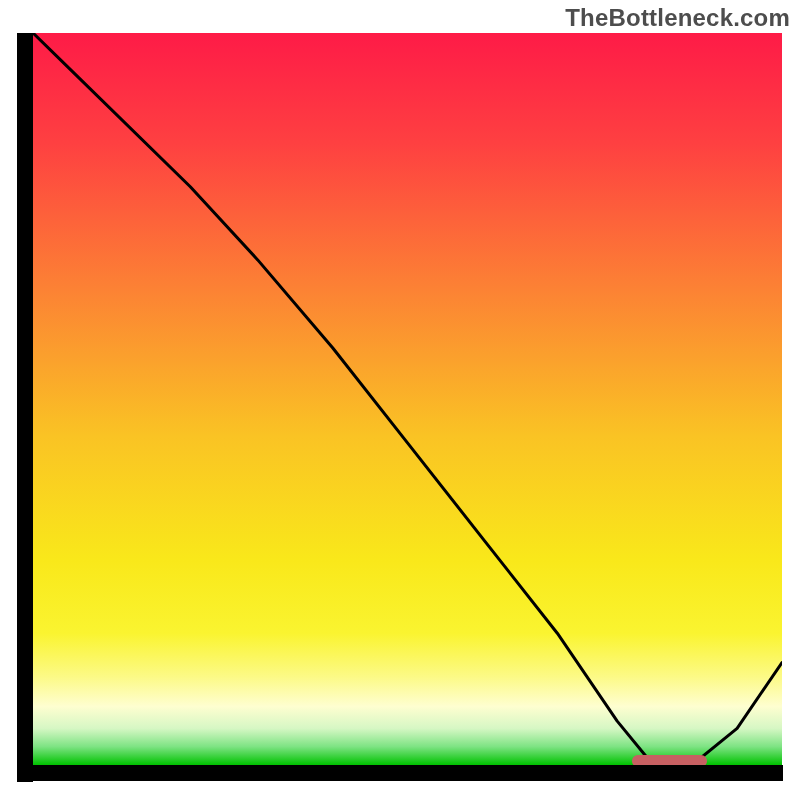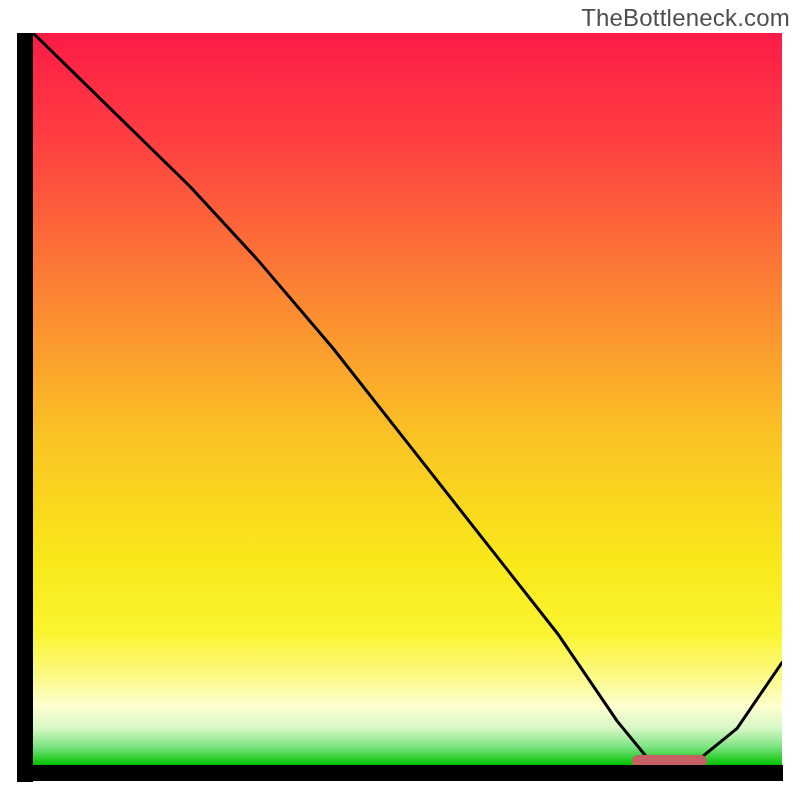--- a/index.html
+++ b/index.html
@@ -16,21 +16,21 @@
     width: 800px;
     height: 800px;
   }
   
   .watermark {
     position: absolute;
     top: 4px;
     right: 10px;
     color: #4d4d4d;
     font-size: 24px;
-    font-weight: 400;
+    font-weight: 700;
     letter-spacing: 0.2px;
     z-index: 40;
     user-select: none;
   }
   
   .axis-vertical {
     position: absolute;
     left: 17px;
     top: 33px;
     width: 16px;

